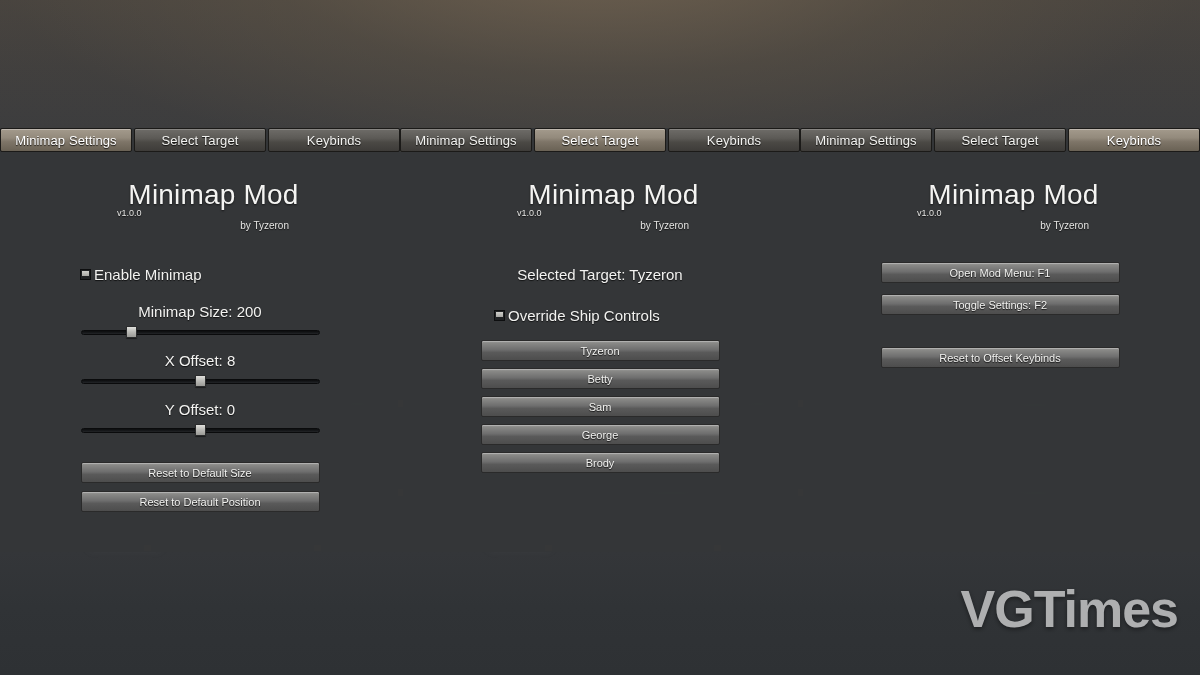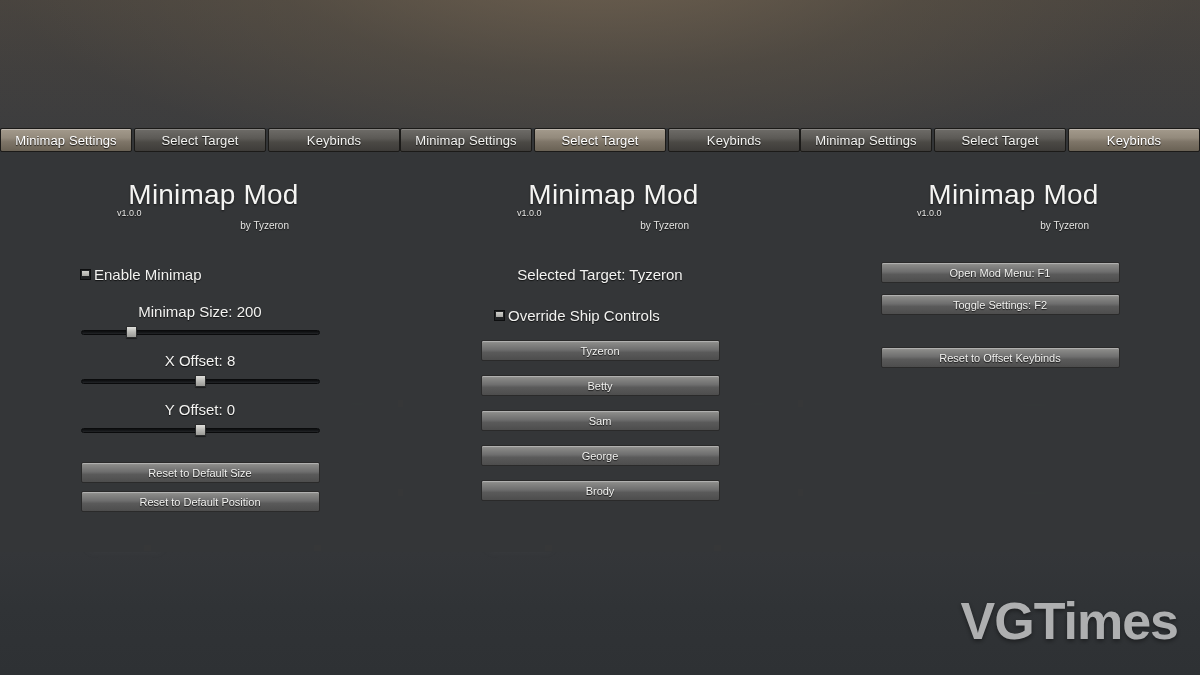--- a/index.html
+++ b/index.html
@@ -241,21 +241,21 @@
   .status-text {
     font-size: 15px;
     color: #f3f3f1;
     text-align: center;
     text-shadow: 0 1px 1px rgba(0,0,0,0.7);
   }
 
   
   .watermark {
     position: absolute;
-    right: 22px; bottom: 24px;
+    right: 22px; bottom: 36px;
     font-size: 52px;
     font-weight: bold;
     color: #b9babb;
     letter-spacing: -1px;
     text-shadow: 0 2px 4px rgba(0,0,0,0.45);
     opacity: .92;
     user-select: none;
   }
 </style>
 </head>
@@ -373,21 +373,21 @@
 
       <div class="status-text" style="margin-top:36px;">Selected Target: Tyzeron</div>
 
       <div style="margin:24px 0 0 82px;padding-left:12px;">
         <div class="check-row">
           <span class="checkbox"></span>
           <span>Override Ship Controls</span>
         </div>
       </div>
 
-      <div class="stack" style="margin-top:16px; gap:14px;">
+      <div class="stack" style="margin-top:16px; gap:7px;">
         <div class="btn wide tall">Tyzeron</div>
         <div class="btn wide tall">Betty</div>
         <div class="btn wide tall">Sam</div>
         <div class="btn wide tall">George</div>
         <div class="btn wide tall">Brody</div>
       </div>
     </div>
   </div>
 
   <div class="panel" id="panel-3">

